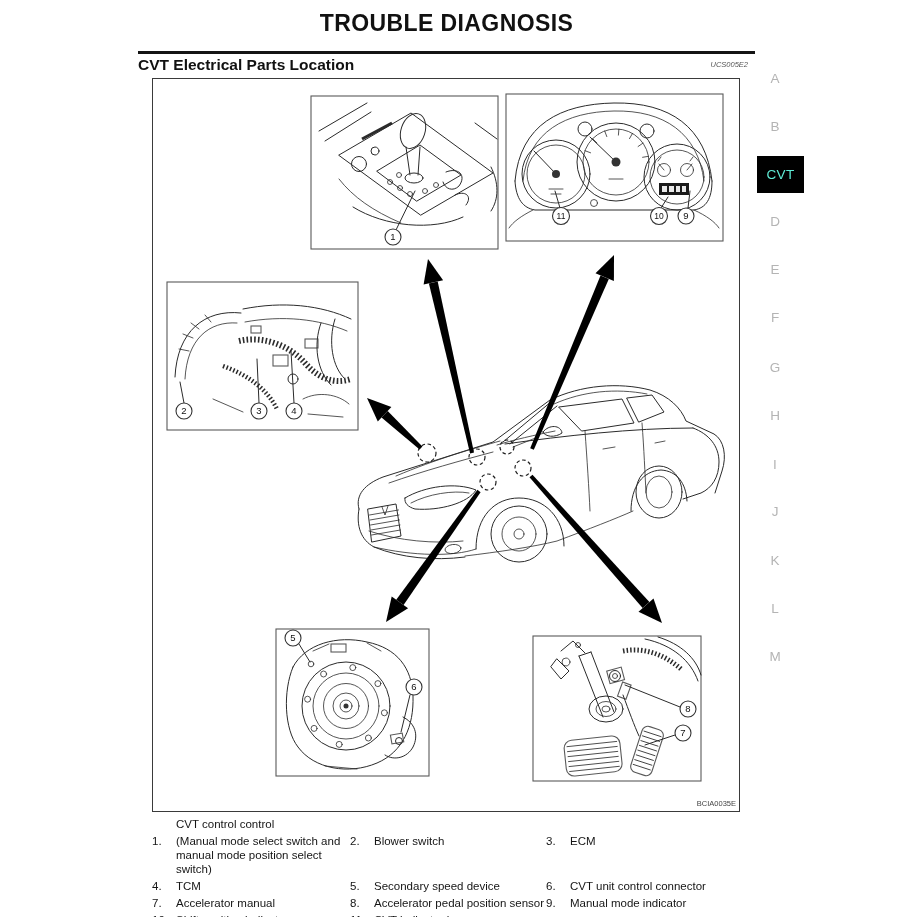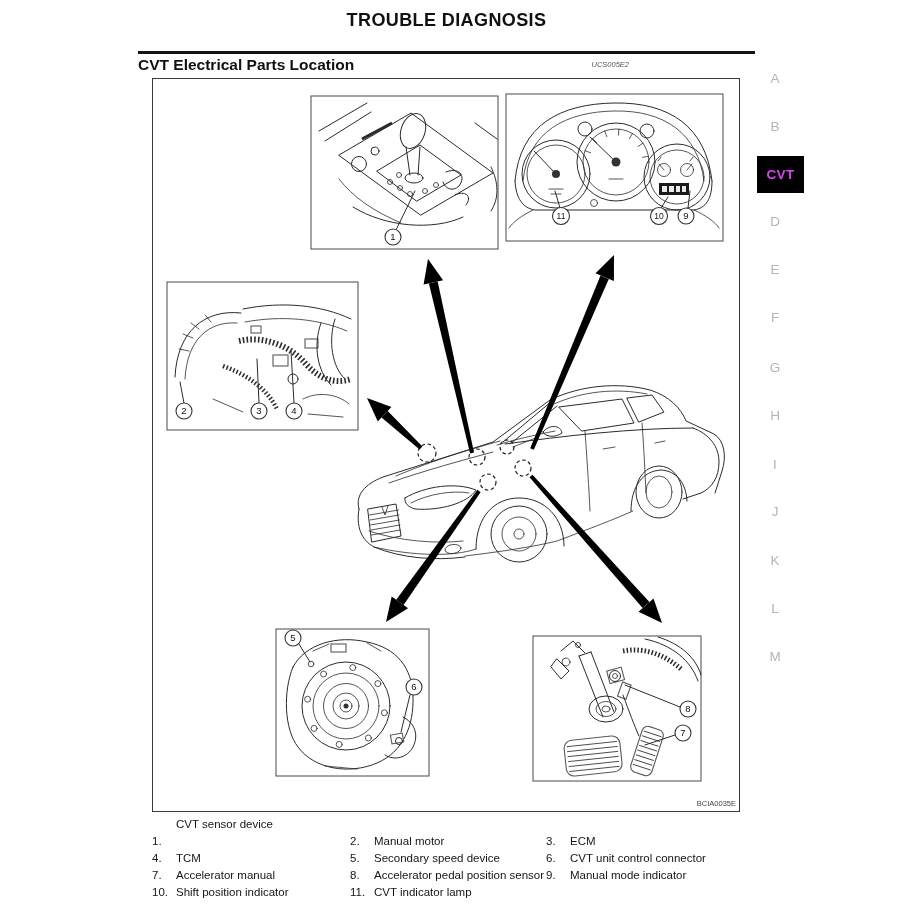--- a/index.html
+++ b/index.html
@@ -1,31 +1,31 @@
 <!DOCTYPE html>
 <html><head>
 <meta charset="utf-8">
 <style>
   html,body{margin:0;padding:0}
   body{width:917px;height:917px;background:#fff;position:relative;overflow:hidden;
        font-family:"Liberation Sans",sans-serif;color:#111;}
   .page-title{position:absolute;left:138px;top:10px;width:617px;text-align:center;
-              font-size:18px;font-weight:bold;letter-spacing:.4px;}
+              font-size:23px;font-weight:bold;letter-spacing:.4px;}
   .rule{position:absolute;left:138px;top:51px;width:617px;height:3px;background:#141414;}
   .section-heading{position:absolute;left:138px;top:56px;font-size:15.5px;font-weight:bold;}
-  .section-code{position:absolute;left:138px;top:60px;width:491px;text-align:right;
+  .section-code{position:absolute;left:138px;top:60px;width:610px;text-align:right;
                 font-size:7.5px;font-style:italic;color:#555;}
   .figure-frame{position:absolute;left:152px;top:78px;width:586px;height:732px;
                 border:1px solid #3a3a3a;background:#fff;}
   
   .tab{position:absolute;left:762px;width:26px;text-align:center;font-size:13.5px;
        color:#b4b4b4;cursor:default;}
   .tab-active{position:absolute;left:757px;top:156px;width:47px;height:37px;background:#000;
-       color:#d946ef;display:flex;align-items:center;justify-content:center;
-       font-weight:bold;font-size:13.5px;letter-spacing:.3px;}
+       color:#5eead4;display:flex;align-items:center;justify-content:center;
+       font-weight:normal;font-size:13.5px;letter-spacing:.3px;}
   
   .legend{position:absolute;left:152px;top:817px;width:606px;display:grid;
           grid-template-columns:198px 196px 212px;row-gap:3px;
           font-size:11.5px;line-height:14px;color:#151515;}
   .lg-cell{display:flex;align-items:flex-start;}
   .lg-num{width:24px;flex:none;}
   .lg-intro{padding-left:24px;}
   .c1{grid-column:1}.c2{grid-column:2}.c3{grid-column:3}
   .r1{grid-row:1}.r2{grid-row:2}.r3{grid-row:3}.r4{grid-row:4}.r5{grid-row:5}
   
@@ -327,28 +327,30 @@
       <polygon class="arrow" points="376.5,398.3 489.6,529.1 496.4,523.1 379.5,395.7"></polygon>
       <polygon class="arrow" points="485.5,532.8 500.5,519.5 509,544"></polygon>
     </g>
   </g>
 
   <text class="fig-code" x="583" y="727">BCIA0035E</text>
 </svg>
 </div>
 
 <div class="legend">
-  <div class="lg-intro c1 r1">CVT sensor device</div>
+  <div class="lg-intro c1 r1">CVT control control</div>
 
   <div class="lg-cell c1 r2">
     <span class="lg-num">1.</span>
+    <span><span>(Manual mode select switch and</span><br>
+          <span>manual mode position select switch)</span></span>
   </div>
   <div class="lg-cell c2 r2">
     <span class="lg-num">2.</span>
-    <span>Manual motor</span>
+    <span>Blower switch</span>
   </div>
   <div class="lg-cell c3 r2">
     <span class="lg-num">3.</span>
     <span>ECM</span>
   </div>
 
   <div class="lg-cell c1 r3">
     <span class="lg-num">4.</span>
     <span>TCM</span>
   </div>

